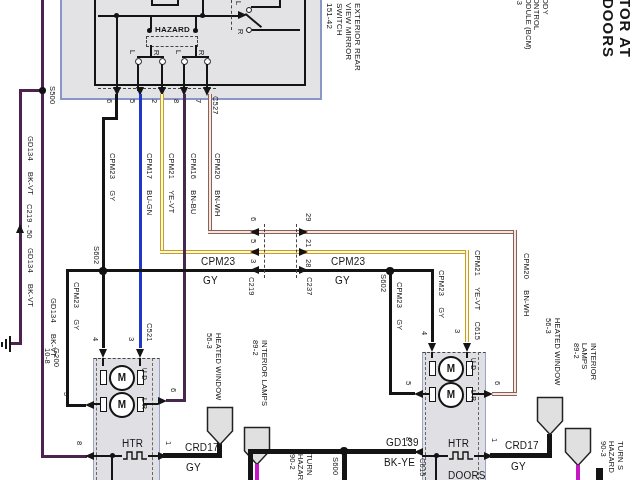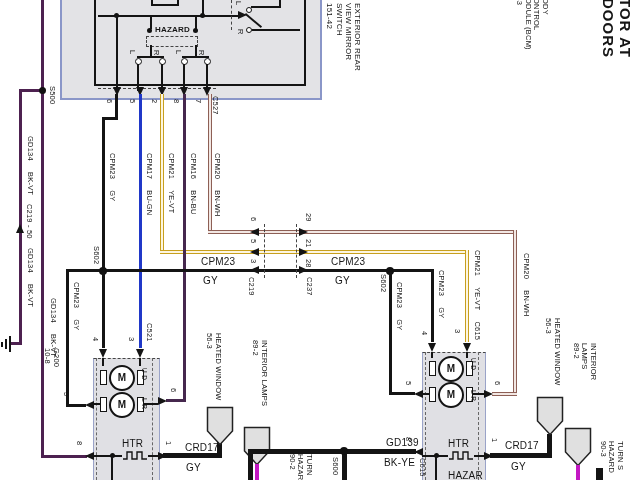--- a/index.html
+++ b/index.html
@@ -293,21 +293,21 @@
   <svg class="abs" style="left:448px;top:449px;" width="26" height="13">
     <path d="M1,10 H5 V3 H10 V10 H15 V3 H20 V10 H25" fill="none" stroke="#141414" stroke-width="1.4"></path>
   </svg>
   <div class="dot" style="left:434px;top:453px;width:5px;height:5px;"></div>
   <div class="thin" style="left:435px;top:455px;width:2px;height:25px;"></div>
   <div class="tri tl" style="left:414px;top:448px;"></div>
   <div class="tri tr" style="left:484px;top:452px;"></div>
   <span class="lbl vt" style="left:412px;top:437px;">8</span>
   <span class="lbl vt" style="left:426px;top:458px;">C615</span>
   <span class="lbl vt" style="left:498px;top:438px;">1</span>
-  <span class="lbl hl" style="left:448px;top:470px;">HAZAR</span>
+  <span class="lbl hl" style="left:448px;top:470px;">DOORS</span>
 
   <div class="wire" style="left:490px;top:453px;width:62px;height:5px;"></div>
   <div class="wire" style="left:547px;top:434px;width:5px;height:21px;"></div>
   <span class="lbl hl" style="left:505px;top:440px;">CRD17</span>
   <span class="lbl hl" style="left:511px;top:461px;">GY</span>
   <svg class="abs" style="left:536px;top:396px;" width="28" height="40">
     <path d="M1.5,1.5 H26.5 V25 L14,38.5 L1.5,25 Z" fill="#e0e0e0" stroke="#222" stroke-width="1.5"></path>
   </svg>
   <span class="lbl vt" style="left:561px;top:318px;">HEATED WINDOW
 56-3</span>

